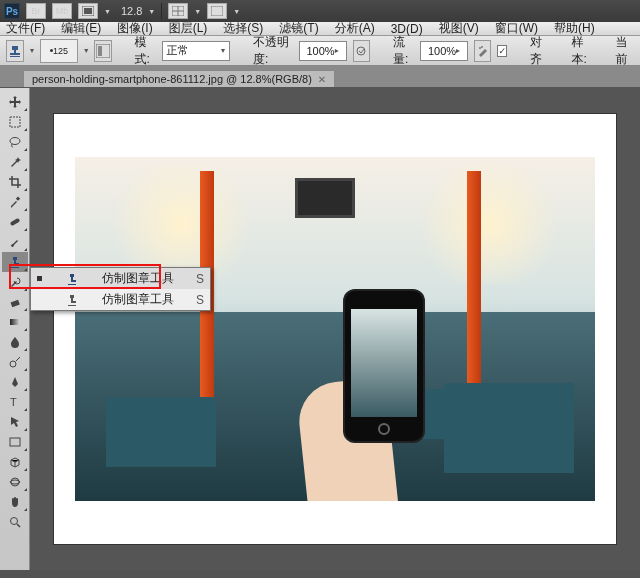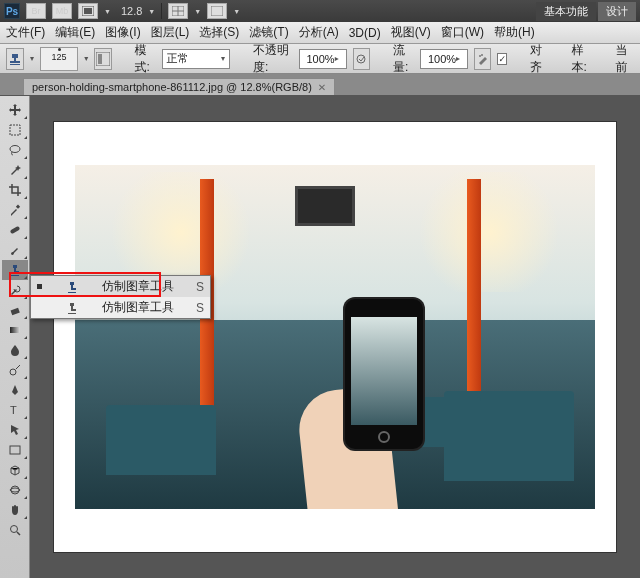--- a/index.html
+++ b/index.html
@@ -6,25 +6,25 @@
   body { width: 640px; height: 578px; background: #535353; overflow: hidden; font-size: 11px; color: #222; }
   .titlebar { height: 22px; background: linear-gradient(#4a4a4a,#3a3a3a); display: flex; align-items: center; padding: 0 4px; gap: 6px; color: #ccc; }
   .ps-icon { width: 16px; height: 16px; background:#1a2a3a; color:#5fa8e6; font-weight:bold; font-size:10px; display:flex; align-items:center; justify-content:center; border:1px solid #2a4050; }
   .tb-btn { width: 20px; height: 16px; background:#ddd; border:1px solid #aaa; display:flex; align-items:center; justify-content:center; font-size:9px; }
   .tb-sep { width:1px; height:16px; background:#2a2a2a; }
   .zoom-val { font-size:11px; color:#ddd; margin-left:4px; }
   .dd-arrow { font-size:7px; color:#ccc; }
   .tb-right { margin-left:auto; display:flex; gap:2px; }
   .pill { padding:2px 8px; background:#666; color:#eee; font-size:11px; }
   .pill.dark { background:#444; }
-  .menubar { height: 22px; background: linear-gradient(#efefef,#d8d8d8); border-bottom:1px solid #999; display:flex; align-items:center; padding: 0 6px; gap: 10px; }
+  .menubar { height: 14px; background: linear-gradient(#efefef,#d8d8d8); border-bottom:1px solid #999; display:flex; align-items:center; padding: 0 6px; gap: 16px; }
   .menu-item { font-size: 12px; cursor:default; }
   .optbar { height: 30px; background: linear-gradient(#e8e8e8,#d0d0d0); border-bottom:1px solid #888; display:flex; align-items:center; padding:0 6px; gap:6px; }
   .tool-icon-box { width:22px; height:22px; background:#ddd; border:1px solid #999; display:flex; align-items:center; justify-content:center; }
-  .brush-prev { width:49px; height:24px; background:#eee; border:1px solid #999; display:flex; flex-direction:column; align-items:center; font-size:9px; }
+  .brush-prev { width:49px; height:24px; background:#eee; border:1px solid #999; display:flex; flex-direction:row; align-items:center; justify-content:center; font-size:9px; }
   .brush-dot { width:3px; height:3px; background:#333; border-radius:50%; margin-bottom:1px;}
   .icon-btn { width:22px; height:22px; background:#ddd; border:1px solid #999; display:flex; align-items:center; justify-content:center; }
   .opt-label { font-size: 12px; margin-left: 17px; }
   .combo { width: 86px; height: 20px; background:#fff; border:1px solid #888; display:flex; align-items:center; padding:0 4px; justify-content:space-between; }
   .nbox { width: 60px; height:20px; background:#fff; border:1px solid #888; display:flex; align-items:center; padding:0 3px; justify-content:center; font-size:11px; }
   .tri { font-size:8px; color:#555; }
   .chk { width:12px; height:12px; border:1px solid #777; background:#fff; display:inline-flex; align-items:center; justify-content:center; font-size:9px; color:#333; }
   .doc-tabbar { height:22px; background:#8a8a8a; border-bottom:1px solid #555; display:flex; align-items:flex-end; padding-left:23px; }
   .doc-tab { background:#bcbcbc; border:1px solid #888; border-bottom:none; padding:2px 8px; font-size:11px; display:flex; align-items:center; gap:6px; }
   .doc-tab .x { font-size:10px; color:#666; }
@@ -81,24 +81,20 @@
         <line x1="0" y1="5" x2="12" y2="5" stroke="#777"></line>
       </svg>
   </div>
   <span class="dd-arrow">▼</span>
   <div class="tb-btn">
     <svg width="12" height="10">
         <rect width="12" height="10" fill="none" stroke="#777"></rect>
       </svg>
   </div>
   <span class="dd-arrow">▼</span>
-  <div class="tb-right">
-    <div class="pill dark">基本功能</div>
-    <div class="pill">设计</div>
-  </div>
 </div>
 
 <div class="menubar">
   <span class="menu-item">文件(F)</span>
   <span class="menu-item">编辑(E)</span>
   <span class="menu-item">图像(I)</span>
   <span class="menu-item">图层(L)</span>
   <span class="menu-item">选择(S)</span>
   <span class="menu-item">滤镜(T)</span>
   <span class="menu-item">分析(A)</span>

